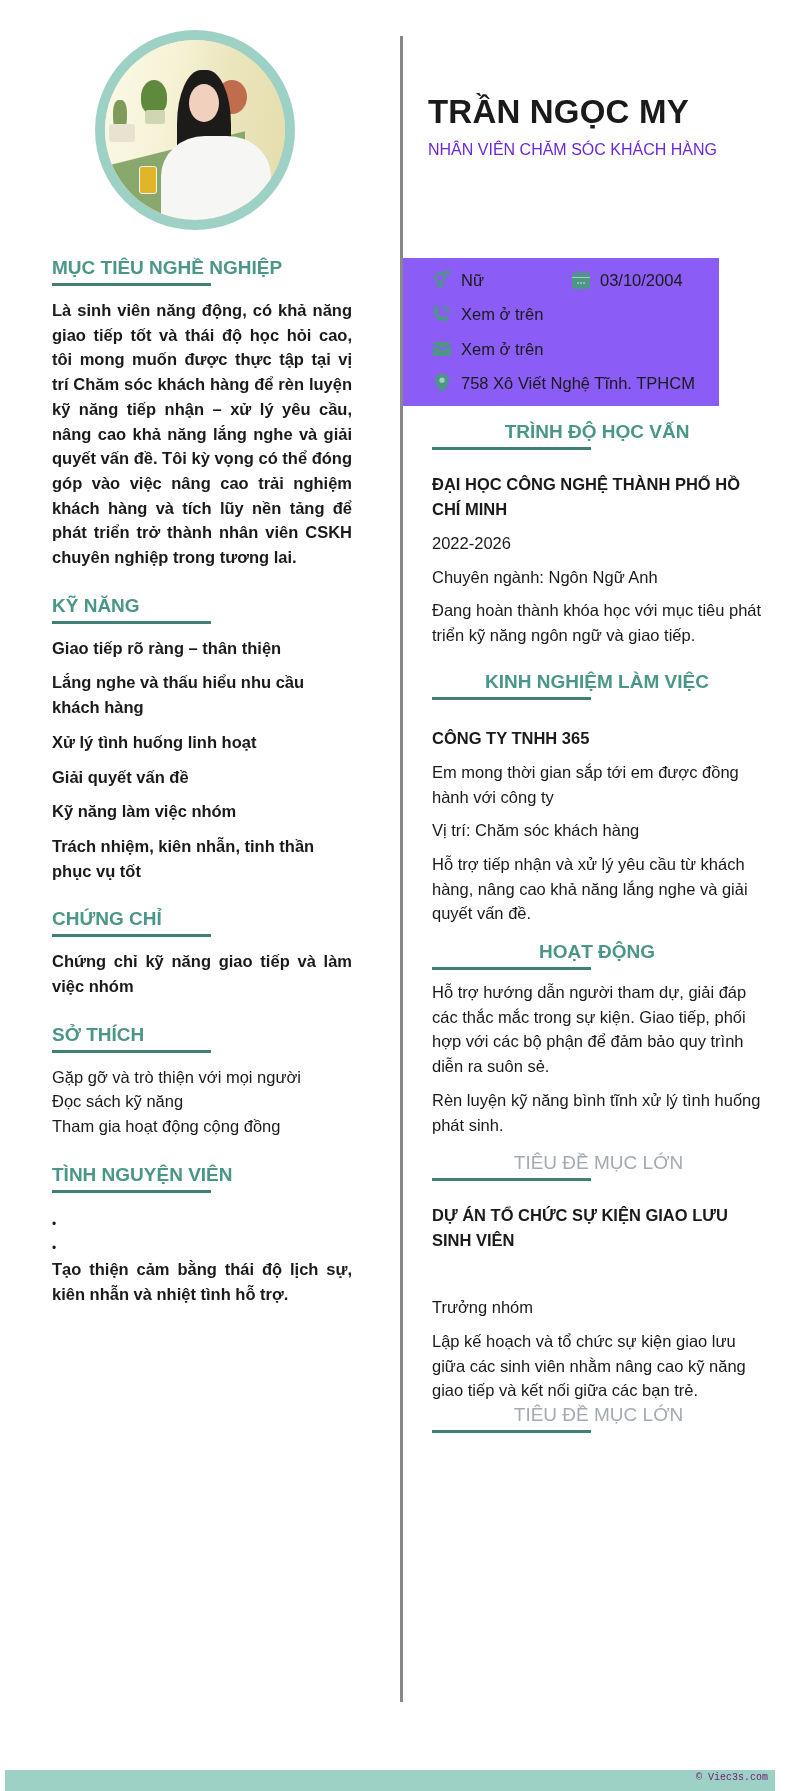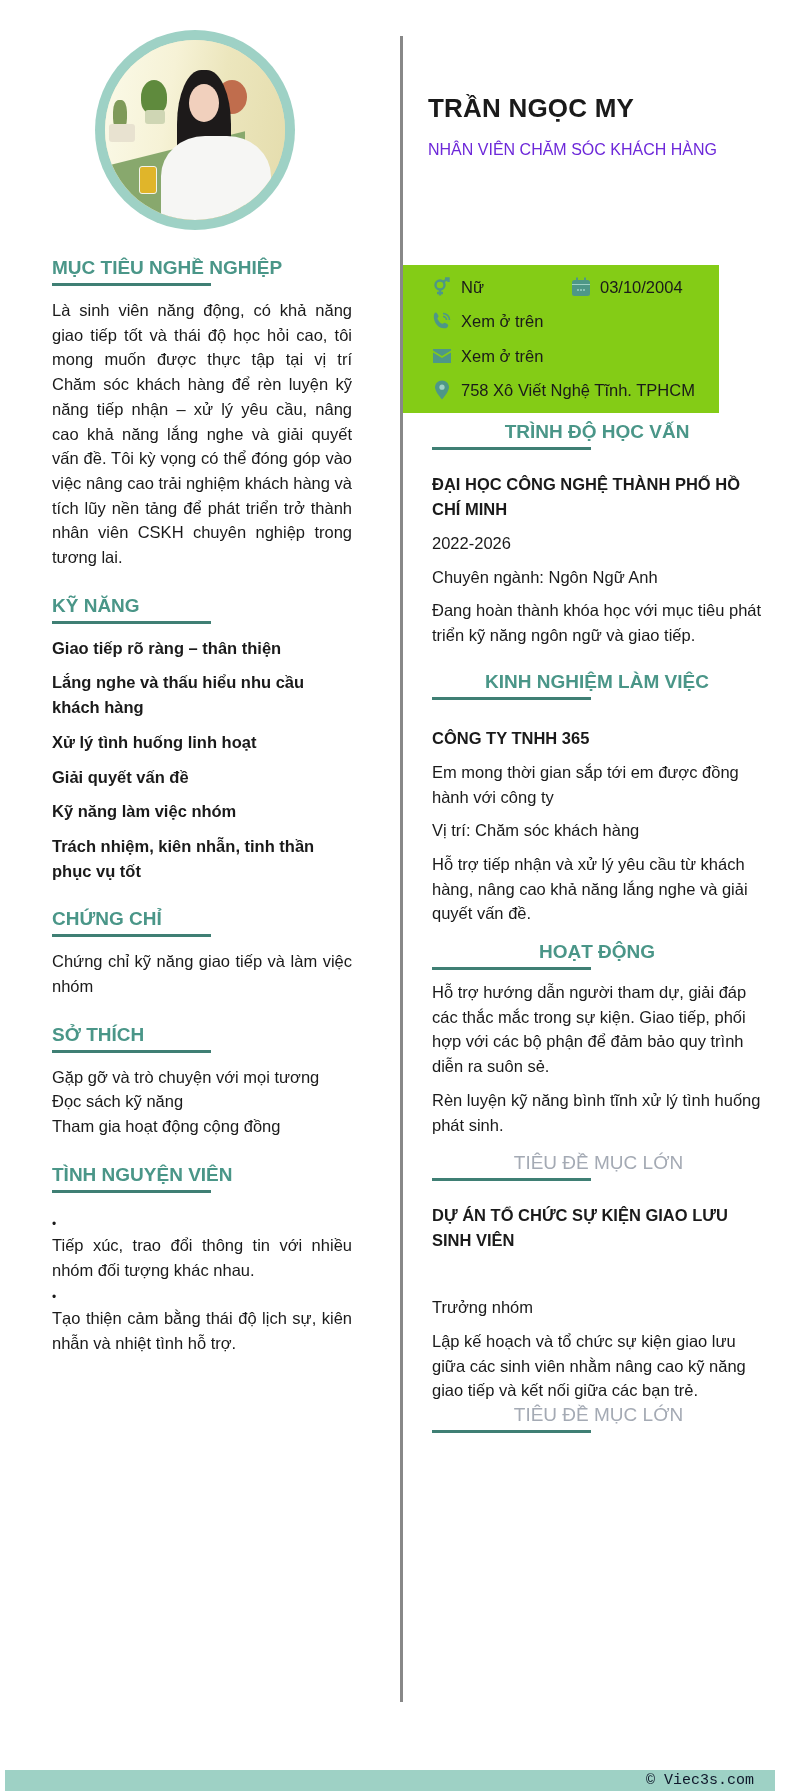--- a/index.html
+++ b/index.html
@@ -31,44 +31,44 @@
   .divider { position: absolute; left: 400px; top: 36px; width: 3px; height: 1666px; background: #888888; }
 
   .left-col { position: absolute; left: 52px; top: 256px; width: 300px; }
   .right-col { position: absolute; left: 432px; top: 420px; width: 330px; }
 
   .sec-heading { position: relative; font-weight: bold; font-size: 19px; color: #4a9688; padding-bottom: 6px; line-height: 24px; }
   .sec-heading::after { content: ""; position: absolute; left: 0; bottom: 0; width: 159px; height: 3px; background: #3f7f74; }
   .sec-heading.placeholder { font-weight: normal; color: #a4aab4; padding-left: 3px; }
 
   .body-text { font-size: 16.5px; line-height: 24.7px; color: #1a1a1a; }
-  .justify { text-align: justify; }
+  .justify { text-align: justify; font-weight: bold; }
 
   .left-col .section { margin-bottom: 24px; }
   .left-col .sec-heading { margin-bottom: 12px; }
 
   .skills-list .item { margin-bottom: 10px; font-weight: bold; }
   .hobbies .item { margin-bottom: 0; }
   .volunteer .bullet { font-size: 16px; line-height: 24px; height: 24px; padding-top: 2px; }
   .volunteer .bullet::before { content: "•"; font-size: 12px; }
 
-  .header-name { position: absolute; left: 428px; top: 93px; font-size: 26px; font-weight: bold; color: #1a1a1a; letter-spacing: 0.2px; }
+  .header-name { position: absolute; left: 428px; top: 93px; font-size: 33px; font-weight: bold; color: #1a1a1a; letter-spacing: 0.2px; }
   .header-title { position: absolute; left: 428px; top: 141px; font-size: 16px; color: #6d28d9; }
 
-  .contact-band { position: absolute; left: 403px; top: 265px; width: 316px; height: 148px; background: #84cc16; }
+  .contact-band { position: absolute; left: 403px; top: 258px; width: 316px; height: 148px; background: #8b5cf6; }
   .contact-row { position: absolute; display: flex; align-items: center; font-size: 16.5px; color: #1a1a1a; height: 24px; }
   .contact-row .icon { width: 22px; height: 22px; display: inline-flex; align-items: center; justify-content: center; margin-right: 8px; }
   .contact-row svg { display: block; }
 
   .right-col .sec-heading { margin-bottom: 22px; text-align: center; }
   .right-col .block { margin-bottom: 9px; }
   .org-title { font-weight: bold; font-size: 16.5px; line-height: 25px; color: #1a1a1a; }
 
   .footer { position: absolute; left: 5px; top: 1770px; width: 770px; height: 21px; background: #9ed1c5; }
-  .footer .copyright { position: absolute; right: 21px; top: 2px; font-family: "Liberation Mono", "DejaVu Sans Mono", monospace; font-size: 15px; color: #0f172a; }
+  .footer .copyright { position: absolute; right: 7px; top: 2px; font-family: "Liberation Mono", "DejaVu Sans Mono", monospace; font-size: 10px; color: #701a75; }
 </style>
 </head>
 <body>
 
 <div class="avatar">
   <div class="avatar-photo" title="Ảnh chân dung">
     <div class="wall"></div>
     <div class="table"></div>
     <div class="plant2"></div>
       <div class="pot2"></div>
@@ -158,29 +158,28 @@
     <div class="body-text item" style="margin-bottom:0">Trách nhiệm, kiên nhẫn, tinh thần phục vụ tốt</div>
   </div>
 
   <div class="section">
     <div class="sec-heading">CHỨNG CHỈ</div>
     <div class="body-text justify">Chứng chỉ kỹ năng giao tiếp và làm việc nhóm</div>
   </div>
 
   <div class="section hobbies">
     <div class="sec-heading">SỞ THÍCH</div>
-    <div class="body-text item">Gặp gỡ và trò chuyện với mọi tương</div>
+    <div class="body-text item">Gặp gỡ và trò thiện với mọi người</div>
     <div class="body-text item">Đọc sách kỹ năng</div>
     <div class="body-text item">Tham gia hoạt động cộng đồng</div>
   </div>
 
   <div class="section volunteer">
     <div class="sec-heading" style="margin-bottom:16px">TÌNH NGUYỆN VIÊN</div>
     <div class="bullet"></div>
-    <div class="body-text justify">Tiếp xúc, trao đổi thông tin với nhiều nhóm đối tượng khác nhau.</div>
     <div class="bullet"></div>
     <div class="body-text justify">Tạo thiện cảm bằng thái độ lịch sự, kiên nhẫn và nhiệt tình hỗ trợ.</div>
   </div>
 </div>
 
 <div class="right-col">
   <div style="margin-bottom:22px;">
     <div class="sec-heading">TRÌNH ĐỘ HỌC VẤN</div>
     <div class="org-title block">ĐẠI HỌC CÔNG NGHỆ THÀNH PHỐ HỒ CHÍ MINH</div>
     <div class="body-text block">2022-2026</div>

